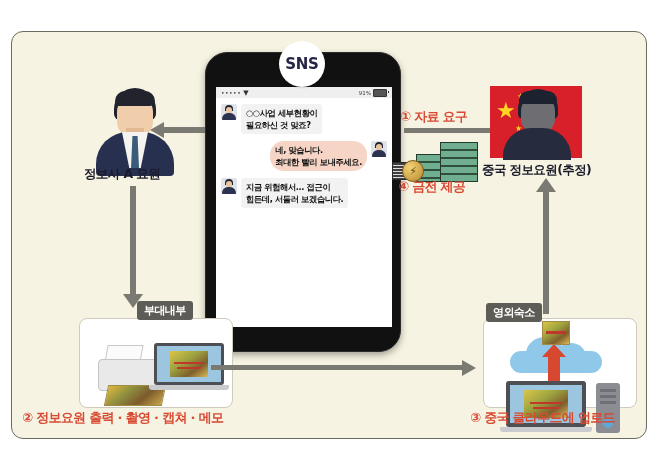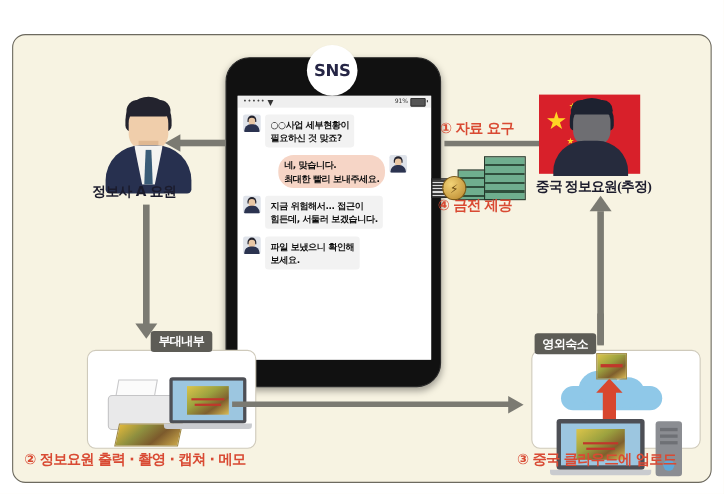--- a/index.html
+++ b/index.html
@@ -129,21 +129,21 @@
   .sb-right{display:flex;align-items:center;gap:2px;}
   .sb-pct{font-size:5.5px;color:#333;}
   .sb-batt{
     width:12px;height:6px;border:1px solid #333;border-radius:1px;
     position:relative;background:#555;
   }
   .sb-batt:after{
     content:"";position:absolute;right:-3px;top:1.5px;width:1.5px;height:2px;background:#333;
   }
   .chat-area{
-    padding:6px 22px 4px 5px;background:#ffffff;height:229px;box-sizing:border-box;
+    padding:6px 5px 4px 5px;background:#ffffff;height:229px;box-sizing:border-box;
   }
   .msg-row{display:flex;align-items:flex-start;margin-bottom:7px;}
   .msg-row.right{justify-content:flex-end;}
   .avatar{
     width:16px;height:16px;background:#dfe3ea;border-radius:2px;flex:none;
     position:relative;overflow:hidden;margin-right:4px;
   }
   .avatar .ah{position:absolute;left:4px;top:1px;width:8px;height:6px;background:#23232e;border-radius:4px 4px 0 0;}
   .avatar .af{position:absolute;left:5px;top:3px;width:6px;height:7px;background:#e8c6a4;border-radius:3px;}
   .avatar .ab{position:absolute;left:1px;top:9px;width:14px;height:7px;background:#2b3350;border-radius:6px 6px 0 0;}
@@ -309,21 +309,21 @@
       <span class="star s1">★</span>
       <span class="star s2">★</span>
       <span class="star s3">★</span>
       <span class="star s4">★</span>
     </div>
     <div class="sil-hair"></div>
     <div class="sil-face"></div>
     <div class="sil-hair2"></div>
     <div class="sil-body"></div>
   </div>
-  <div class="person-label" style="left:482px;top:162px;width:110px;text-align:right;font-family:Liberation Serif, serif;">중국 정보요원(추정)</div>
+  <div class="person-label" style="left:482px;top:162px;width:110px;text-align:left;">중국 정보요원(추정)</div>
 
   <div class="phone">
     <div class="phone-screen">
       <div class="status-bar">
         <span class="sb-left">
           <span class="sb-dots">•••••</span>
           <span class="sb-wifi">▼</span>
         </span>
         <span class="sb-right">
           <span class="sb-pct">91%</span>
@@ -357,31 +357,20 @@
             <div class="avatar">
               <span class="ah"></span>
               <span class="af"></span>
               <span class="ab"></span>
             </div>
             <div class="bubble">
               <div>지금 위험해서... 접근이</div>
               <div>힘든데, 서둘러 보겠습니다.</div>
             </div>
           </div>
-          <div class="msg-row">
-            <div class="avatar">
-              <span class="ah"></span>
-              <span class="af"></span>
-              <span class="ab"></span>
-            </div>
-            <div class="bubble">
-              <div>파일 보냈으니 확인해</div>
-              <div>보세요.</div>
-            </div>
-          </div>
         </div>
     </div>
   </div>
 
   <div class="sns-badge">SNS</div>
 
   <div class="arrow-shaft" style="left:163px;top:127px;width:42px;height:6px;"></div>
   <div class="arrow-head" style="left:150px;top:122px;
        border-top:8px solid transparent;border-bottom:8px solid transparent;border-right:14px solid #7b7a72;"></div>
 

